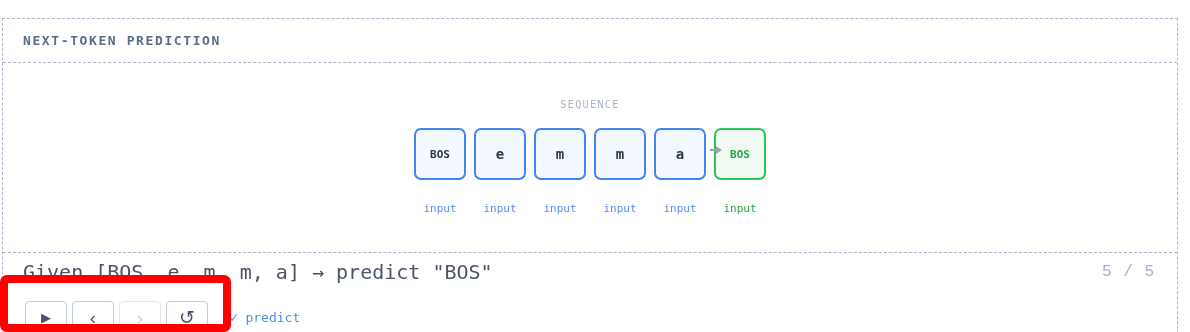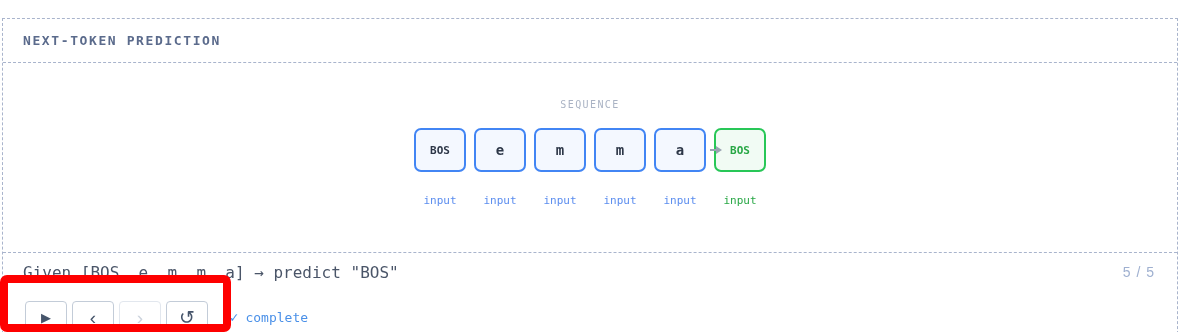--- a/index.html
+++ b/index.html
@@ -79,21 +79,21 @@
 
   .token-col {
     display: flex;
     flex-direction: column;
     align-items: center;
     width: 60px;
   }
 
   .token-box {
     width: 52px;
-    height: 44px;
+    height: 52px;
     box-sizing: border-box;
     border-radius: 7px;
     display: flex;
     align-items: center;
     justify-content: center;
     font-family: "DejaVu Sans Mono", "Liberation Mono", monospace;
     font-size: 14px;
     font-weight: bold;
   }
   .token-box.input {
@@ -155,27 +155,27 @@
   .caption-bar {
     flex: 0 0 38px;
     display: flex;
     align-items: center;
     justify-content: space-between;
     padding: 0 22px 0 20px;
     box-sizing: border-box;
   }
   .caption-text {
     font-family: "DejaVu Sans Mono", "Liberation Mono", monospace;
-    font-size: 16px;
+    font-size: 20px;
     color: #4a5568;
     white-space: pre;
   }
   .step-counter {
-    font-family: Liberation Sans, sans-serif;
-    font-size: 14px;
+    font-family: Liberation Mono, monospace;
+    font-size: 16px;
     color: #9fb0d0;
     letter-spacing: 1px;
   }
 
   
   .controls-bar {
     flex: 0 0 52px;
     display: flex;
     align-items: center;
     padding-left: 22px;
@@ -297,19 +297,19 @@
       </button>
       <button class="ctrl-btn disabled">
         <span style="font-size:19px;line-height:1;">›</span>
       </button>
       <button class="ctrl-btn">
         <span style="font-size:19px;line-height:1;">↺</span>
       </button>
     </div>
     <div class="status-text">
       <span class="check-icon">✓</span>
-      <span>complete</span>
+      <span>predict</span>
     </div>
   </div>
 
 </div>
 
 <div class="annotation-box"></div>
 
 </body></html>

